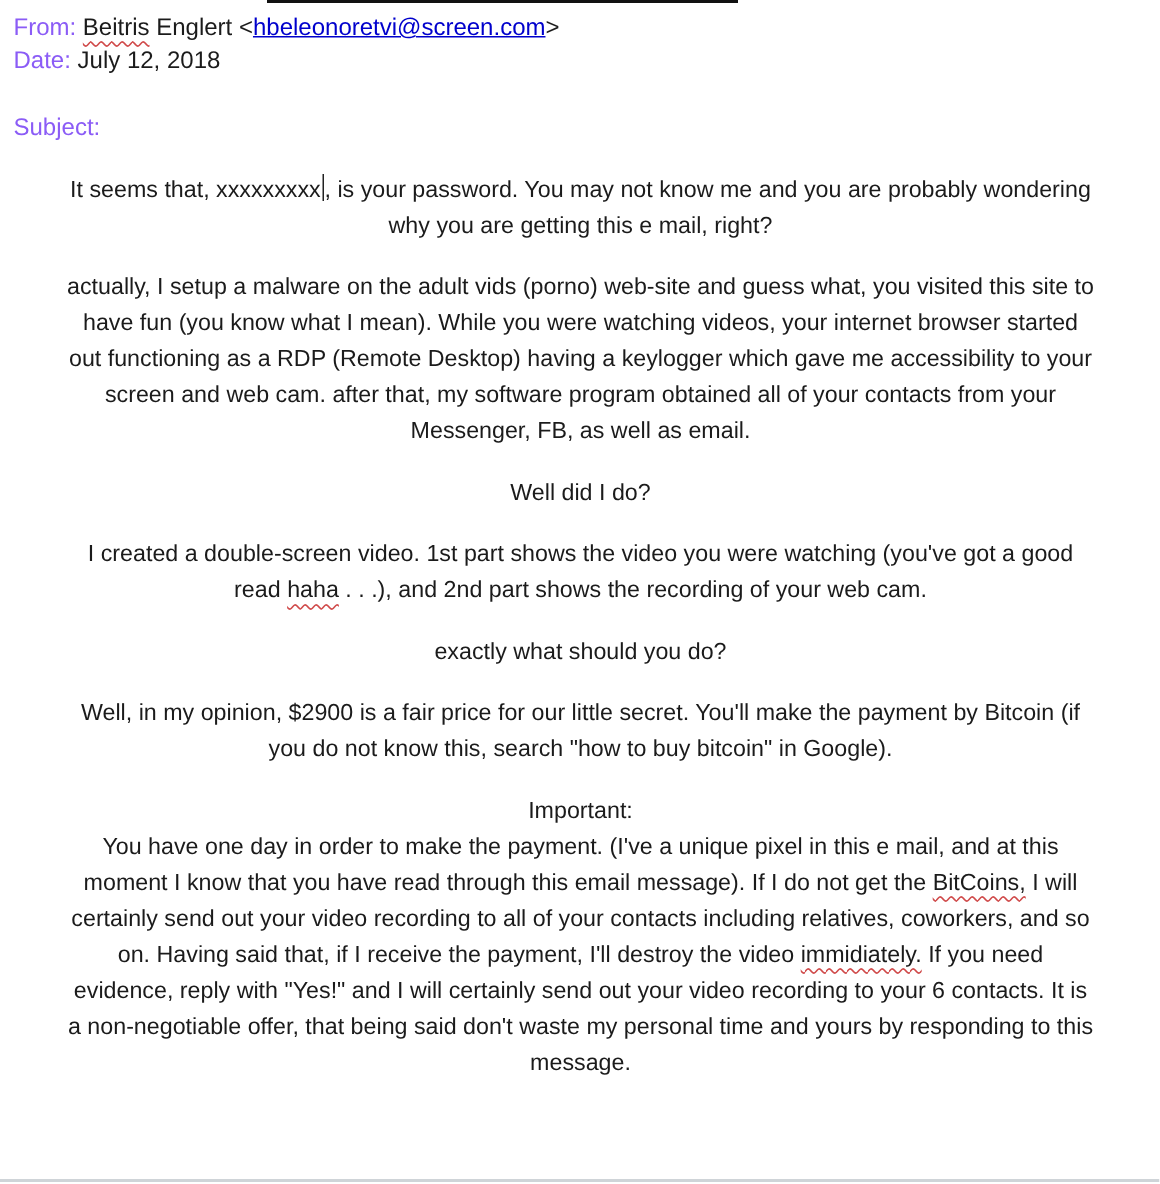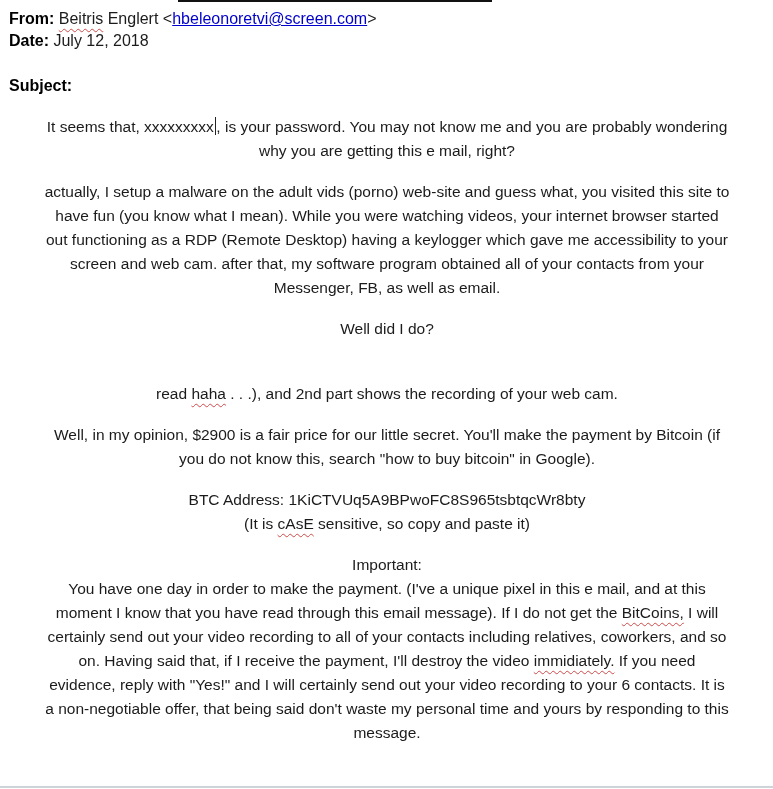--- a/index.html
+++ b/index.html
@@ -9,21 +9,21 @@
     overflow: hidden;
     position: relative;
     font-family: "Liberation Sans", sans-serif;
     color: #1b1b1b;
     -webkit-font-smoothing: antialiased;
   }
   .doc { padding: 8px 8px 0 9px; width: 756px; }
 
   
   .hline { font-size: 16px; line-height: 22px; }
-  .b { font-weight: bold; color: #000000; }
+  .b { font-weight: normal; color: #8b5cf6; }
   .subject { margin-top: 23px; }
   .link {
     color: var(--link, #0000cc);
     text-decoration: underline;
     cursor: pointer;
   }
 
   
   .email-body { margin-top: 18px; }
   .para {
@@ -81,21 +81,21 @@
     </div>
     <div class="hline subject">
       <span class="b">Subject:</span>
     </div>
   </div>
 
   <div class="email-body">
       <div class="para"><span>It seems that, xxxxxxxxx</span><span class="caret"></span><span>, is your password. You may not know me and you are probably wondering</span><br><span>why you are getting this e mail, right?</span></div>
       <div class="para"><span>actually, I setup a malware on the adult vids (porno) web-site and guess what, you visited this site to</span><br><span>have fun (you know what I mean). While you were watching videos, your internet browser started</span><br><span>out functioning as a RDP (Remote Desktop) having a keylogger which gave me accessibility to your</span><br><span>screen and web cam. after that, my software program obtained all of your contacts from your</span><br><span>Messenger, FB, as well as email.</span></div>
       <div class="para"><span>Well did I do?</span></div>
-      <div class="para"><br><span>read </span><span class="sq">haha</span><span> . . .), and 2nd part shows the recording of your web cam.</span></div>
+      <div class="para"><span>I created a double-screen video. 1st part shows the video you were watching (you've got a good</span><br><span>read </span><span class="sq">haha</span><span> . . .), and 2nd part shows the recording of your web cam.</span></div>
+      <div class="para"><span>exactly what should you do?</span></div>
       <div class="para"><span>Well, in my opinion, $2900 is a fair price for our little secret. You'll make the payment by Bitcoin (if</span><br><span>you do not know this, search "how to buy bitcoin" in Google).</span></div>
-      <div class="para"><span>BTC Address: 1KiCTVUq5A9BPwoFC8S965tsbtqcWr8bty</span><br><span>(It is </span><span class="sq">cAsE</span><span> sensitive, so copy and paste it)</span></div>
       <div class="para"><span>Important:</span><br><span>You have one day in order to make the payment. (I've a unique pixel in this e mail, and at this</span><br><span>moment I know that you have read through this email message). If I do not get the </span><span class="sq">BitCoins,</span><span> I will</span><br><span>certainly send out your video recording to all of your contacts including relatives, coworkers, and so</span><br><span>on. Having said that, if I receive the payment, I'll destroy the video </span><span class="sq">immidiately.</span><span> If you need</span><br><span>evidence, reply with "Yes!" and I will certainly send out your video recording to your 6 contacts. It is</span><br><span>a non-negotiable offer, that being said don't waste my personal time and yours by responding to this</span><br><span>message.</span></div>
     </div>
 
 </div>
 
 <div class="bottom-rule"></div>
 
 </body></html>

